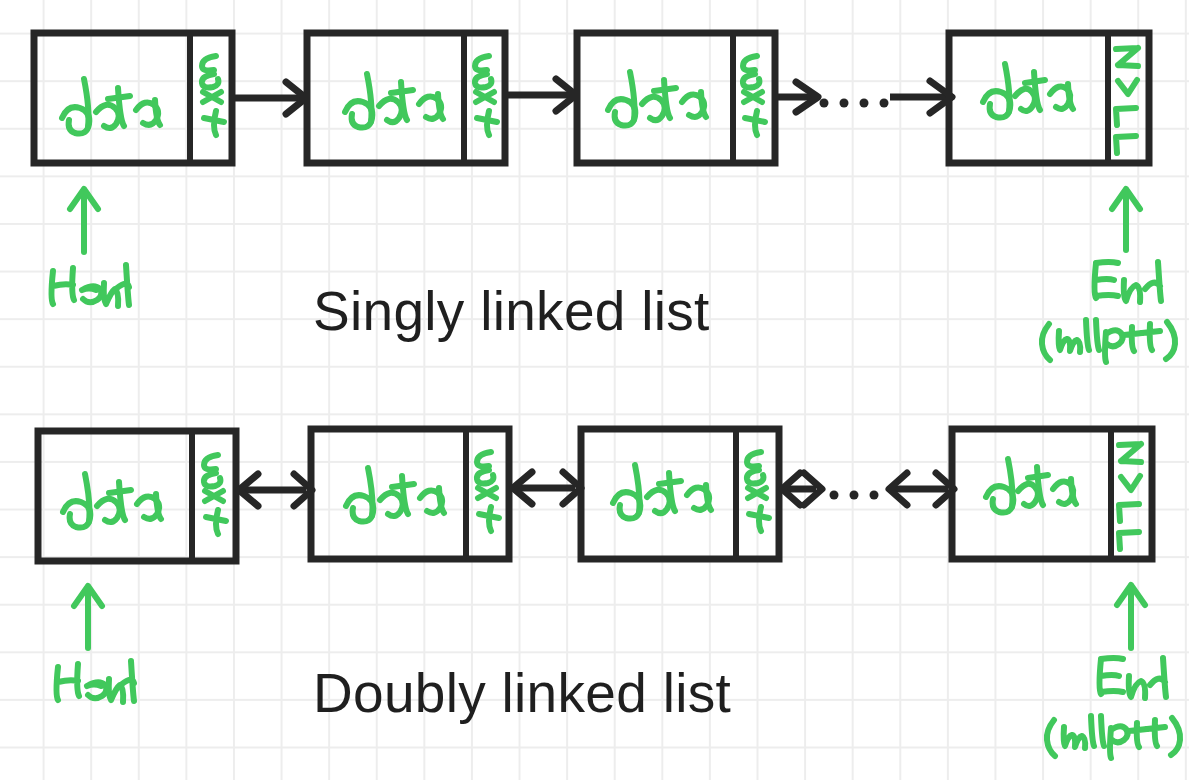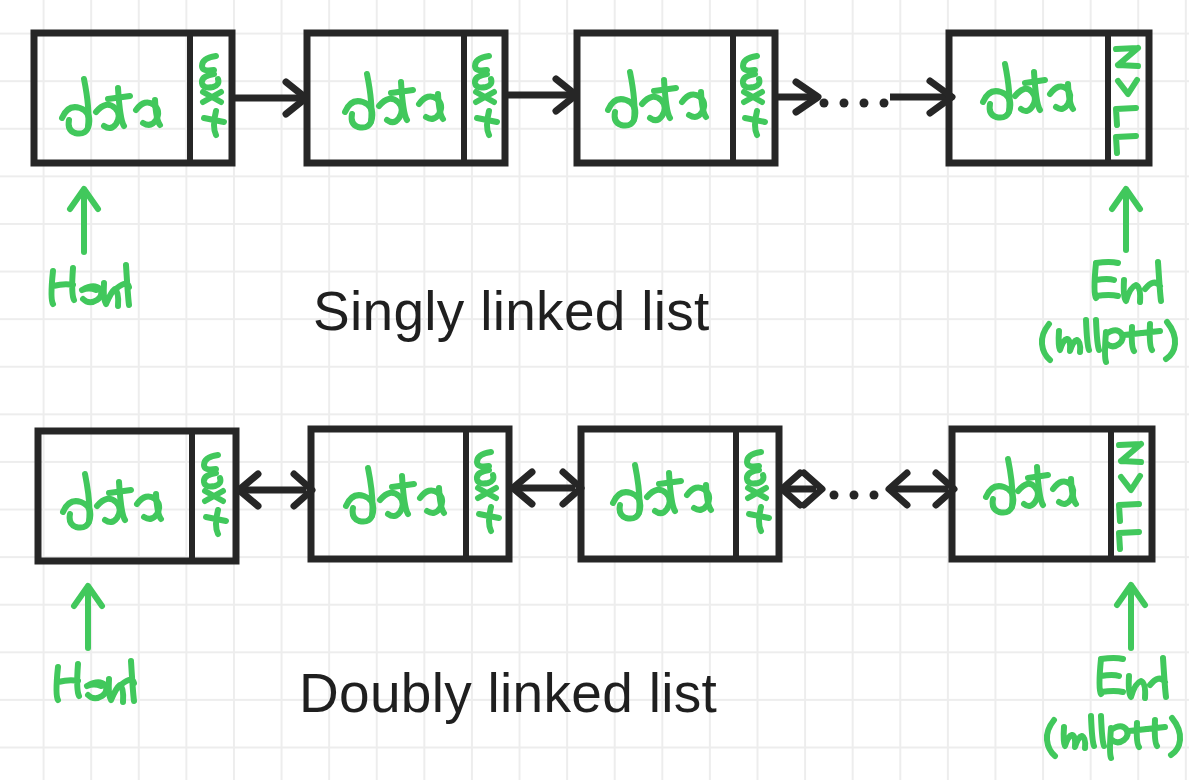--- a/index.html
+++ b/index.html
@@ -32,21 +32,21 @@
     position: absolute;
     color: #1f1f1f;
     font-family: "Liberation Sans", sans-serif;
     font-size: 55px;
     font-weight: 400;
     letter-spacing: 0.3px;
     white-space: nowrap;
     line-height: 1;
   }
   #title-singly { left: 313px; top: 284px; }
-  #title-doubly { left: 299px; top: 666px; }
+  #title-doubly { left: 313px; top: 666px; }
 </style>
 </head>
 <body>
 
 <div id="canvas">
 
   <svg id="art" viewBox="0 0 1189 780">
     <defs>
       <style>
         .box { fill: none; stroke: #262626; stroke-width: 7; stroke-linejoin: miter; }

